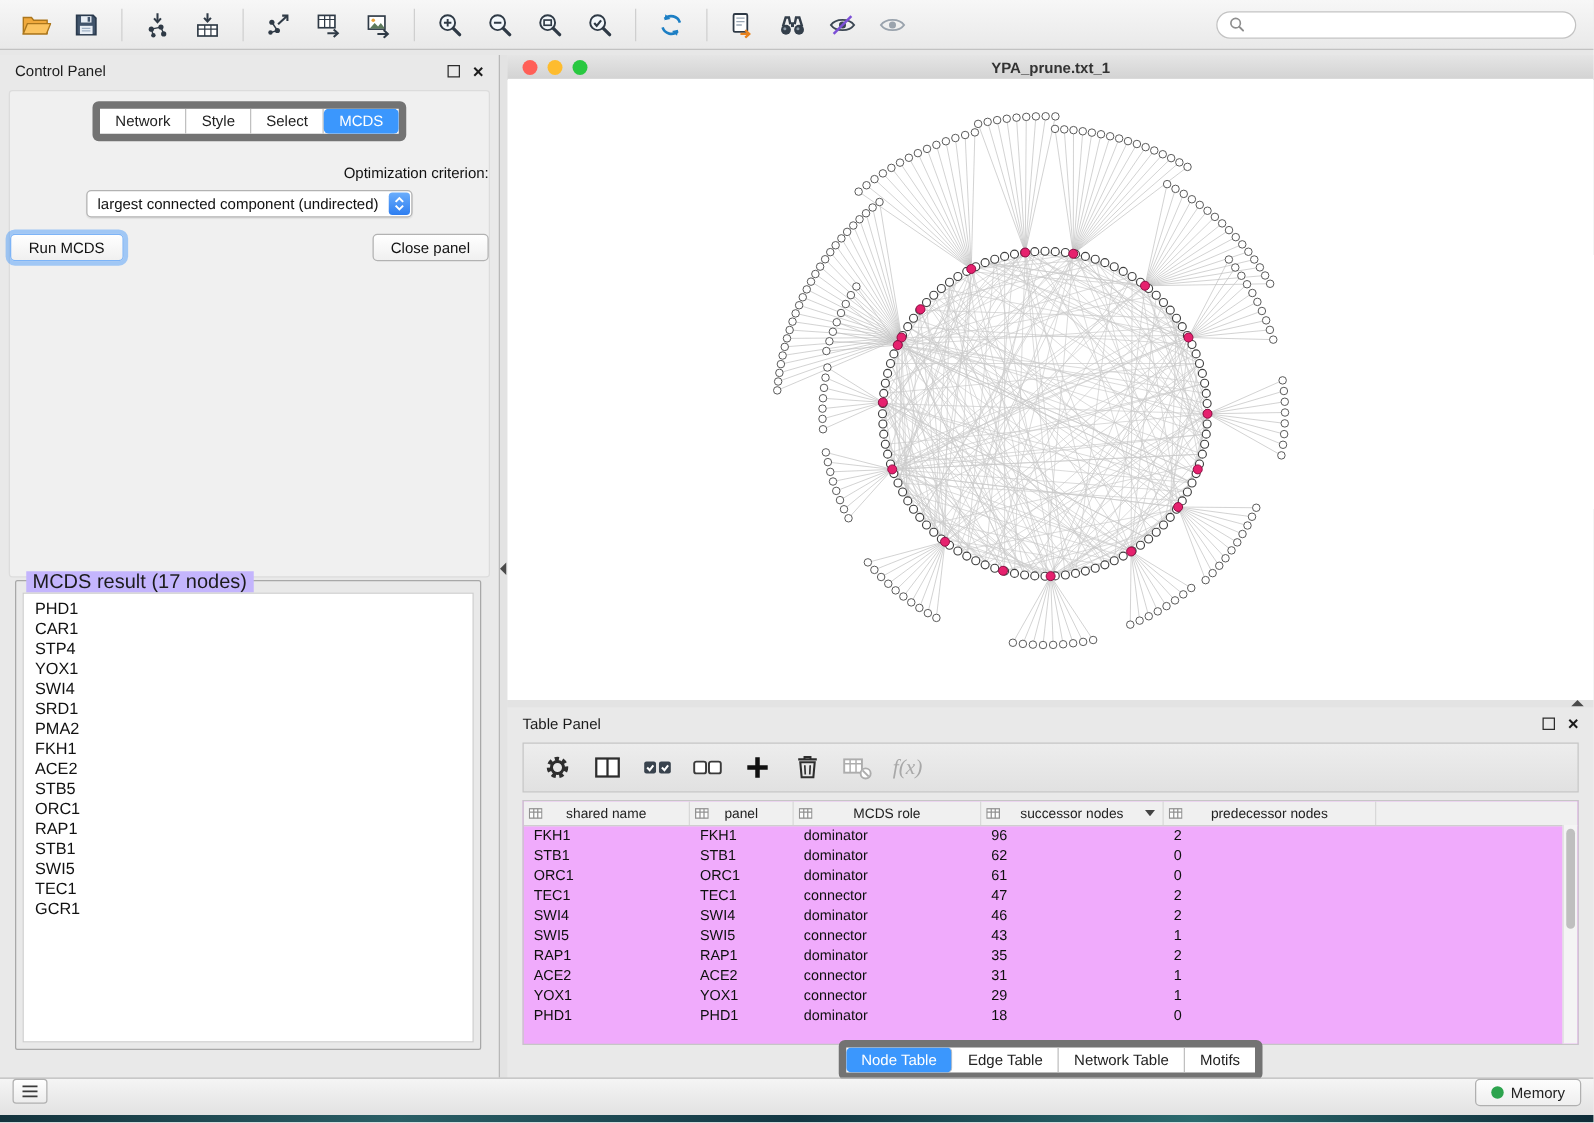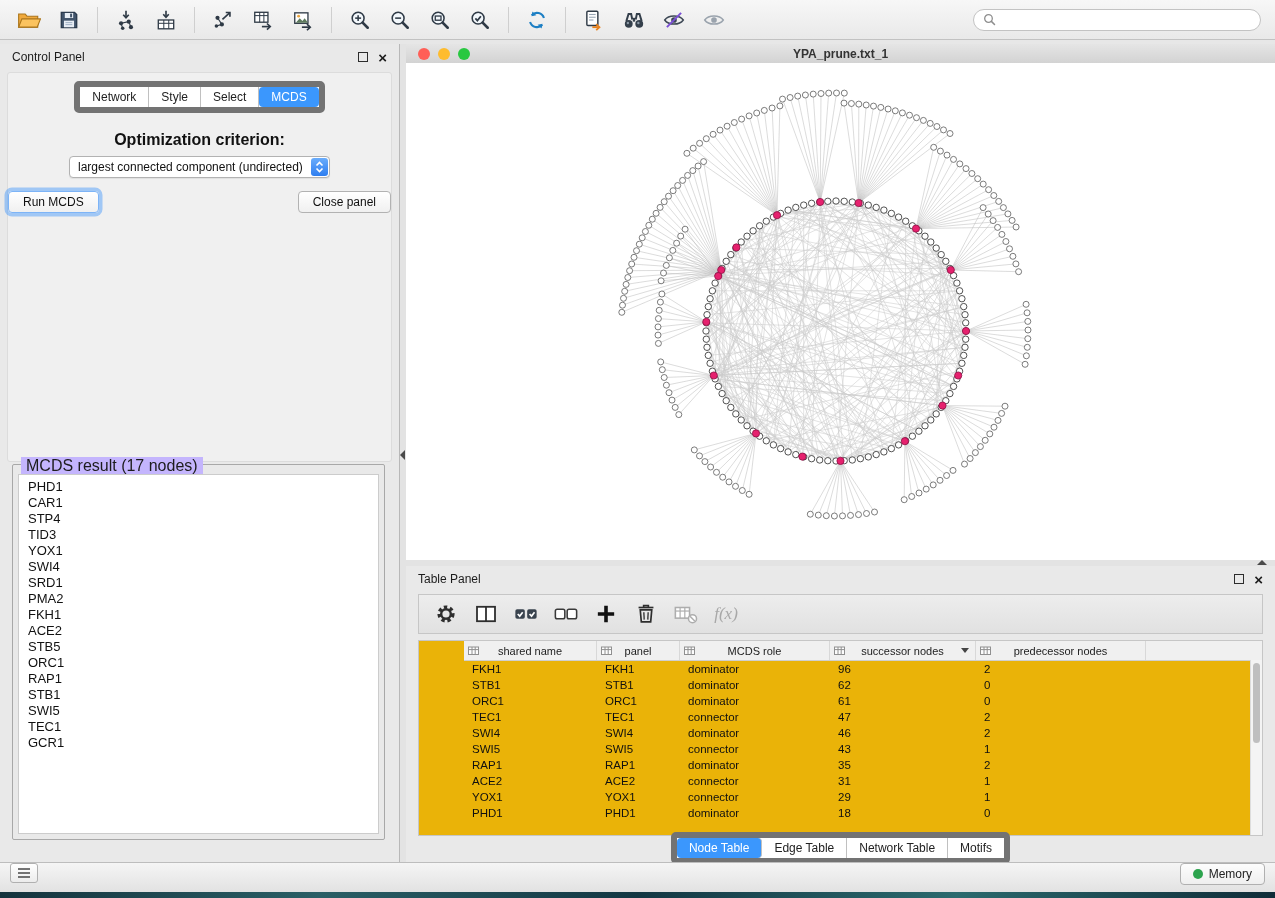--- a/index.html
+++ b/index.html
@@ -29,21 +29,21 @@
   .control-panel{position:absolute;left:0;top:44px;width:400px;bottom:36px;background:#e9e9e9;
     border-right:1px solid #b8b8b8;box-sizing:border-box;}
   .cp-card{position:absolute;left:7px;right:7px;top:28px;height:388px;background:#f0f0f0;
     border:1px solid #dcdcdc;border-radius:3px;}
   .cp-tabs-row{display:flex;justify-content:center;margin-top:8px;}
   .segmented{display:inline-flex;border:6px solid #737373;border-radius:5px;background:#fff;overflow:hidden;}
   .seg{appearance:none;border:none;background:transparent;padding:3px 12px;font-size:12px;
     font-family:inherit;color:#222;border-right:1px solid #c0c0c0;border-radius:0;}
   .seg:last-child{border-right:none;}
   .seg.active{background:var(--accent);color:#fff;border-radius:4px;}
-  .opt-label{text-align:center;font-size:16px;margin-top:18px;color:#111;font-weight:bold;}
+  .opt-label{text-align:right;font-size:12px;margin-top:18px;color:#111;}
   .dropdown{width:261px;height:22px;margin:7px auto 0;background:#fff;border:1px solid #b2b2b2;border-radius:4px;
     display:flex;align-items:center;box-sizing:border-box;box-shadow:0 1px 1px rgba(0,0,0,0.07);}
   .dropdown-label{flex:1;font-size:12px;padding-left:8px;color:#111;white-space:nowrap;overflow:hidden;}
   .dropdown-stepper{width:17px;height:18px;margin-right:1px;border-radius:3px;
     background:linear-gradient(#6aadfc,#2e7ef0);display:flex;align-items:center;justify-content:center;}
   .btn-row{display:flex;justify-content:space-between;gap:12px;margin-top:13px;}
   .btn{font-family:inherit;font-size:12px;padding:3px 14px;background:linear-gradient(#ffffff,#f0f0f0);
     border:1px solid #b2b2b2;border-radius:4px;color:#111;}
   .btn.focus-ring{box-shadow:0 0 0 3.5px rgba(62,149,250,0.45);border-color:#7db4f7;}
 
@@ -71,22 +71,22 @@
   .net-canvas{position:absolute;left:0;top:19px;right:0;bottom:0;background:#fff;}
 
   
   .table-panel{position:absolute;left:406px;top:566px;right:0;bottom:36px;background:#e9e9e9;box-sizing:border-box;}
   .tp-toolbar{position:absolute;left:12px;right:12px;top:28px;height:40px;
     background:linear-gradient(#ededed,#e1e1e1);border:1px solid #c6c6c6;box-sizing:border-box;
     display:flex;align-items:center;gap:10px;padding:0 12px;}
   .tpbtn{width:30px;height:32px;display:flex;align-items:center;justify-content:center;background:transparent;border:none;padding:0;}
   .fx{font-family:"Liberation Serif", serif;font-style:italic;font-size:17px;color:#a8a8a8;}
 
-  .tp-table{position:absolute;left:12px;right:12px;top:74px;height:196px;background:#eab308;
-    border:1px solid #c6c6c6;box-sizing:border-box;overflow:hidden;padding-left:45px;}
+  .tp-table{position:absolute;left:12px;right:12px;top:74px;height:196px;background:#f0abfc;
+    border:1px solid #c6c6c6;box-sizing:border-box;overflow:hidden;}
   .thead{display:flex;height:19px;background:#f0f0f0;border-bottom:1px solid #cfcfcf;}
   .th{position:relative;display:flex;align-items:center;justify-content:center;
     font-size:11px;color:#222;border-right:1px solid #d8d8d8;box-sizing:border-box;}
   .th .hgrid{position:absolute;left:4px;top:4px;}
   .sort-arrow{width:0;height:0;border-left:4px solid transparent;border-right:4px solid transparent;
     border-top:5px solid #444;position:absolute;right:6px;top:7px;}
   .c0{width:133px;} .c1{width:83px;} .c2{width:150px;} .c3{width:146px;} .c4{width:170px;}
   .cf{flex:1;border-right:none;}
   .tbody{position:relative;}
   .trow{display:flex;height:16px;align-items:center;}
@@ -326,21 +326,20 @@
         <button class="btn focus-ring">Run MCDS</button>
         <button class="btn">Close panel</button>
       </div>
     </div>
     <div class="groupbox">
       <span class="legend">MCDS result (17 nodes)</span>
       <div class="result-list" id="mcds-list">
           <div class="result-item">PHD1</div>
           <div class="result-item">CAR1</div>
           <div class="result-item">STP4</div>
-          <div class="result-item">TID3</div>
           <div class="result-item">YOX1</div>
           <div class="result-item">SWI4</div>
           <div class="result-item">SRD1</div>
           <div class="result-item">PMA2</div>
           <div class="result-item">FKH1</div>
           <div class="result-item">ACE2</div>
           <div class="result-item">STB5</div>
           <div class="result-item">ORC1</div>
           <div class="result-item">RAP1</div>
           <div class="result-item">STB1</div>

